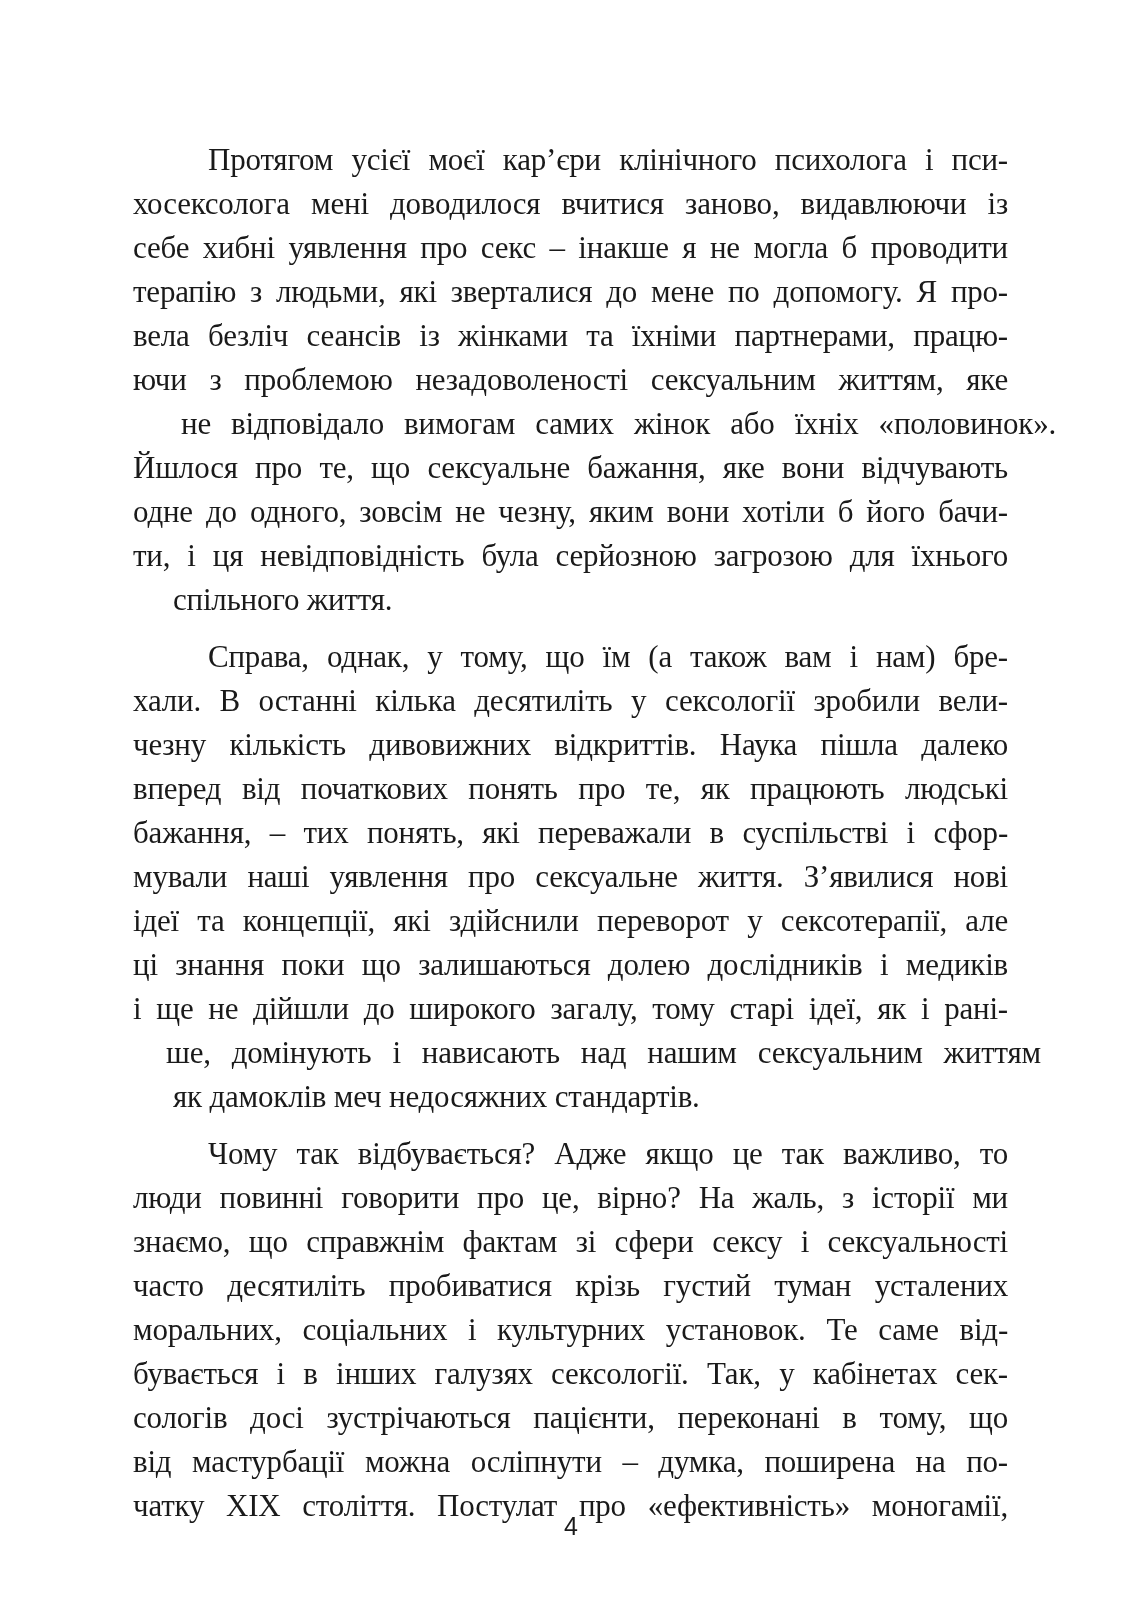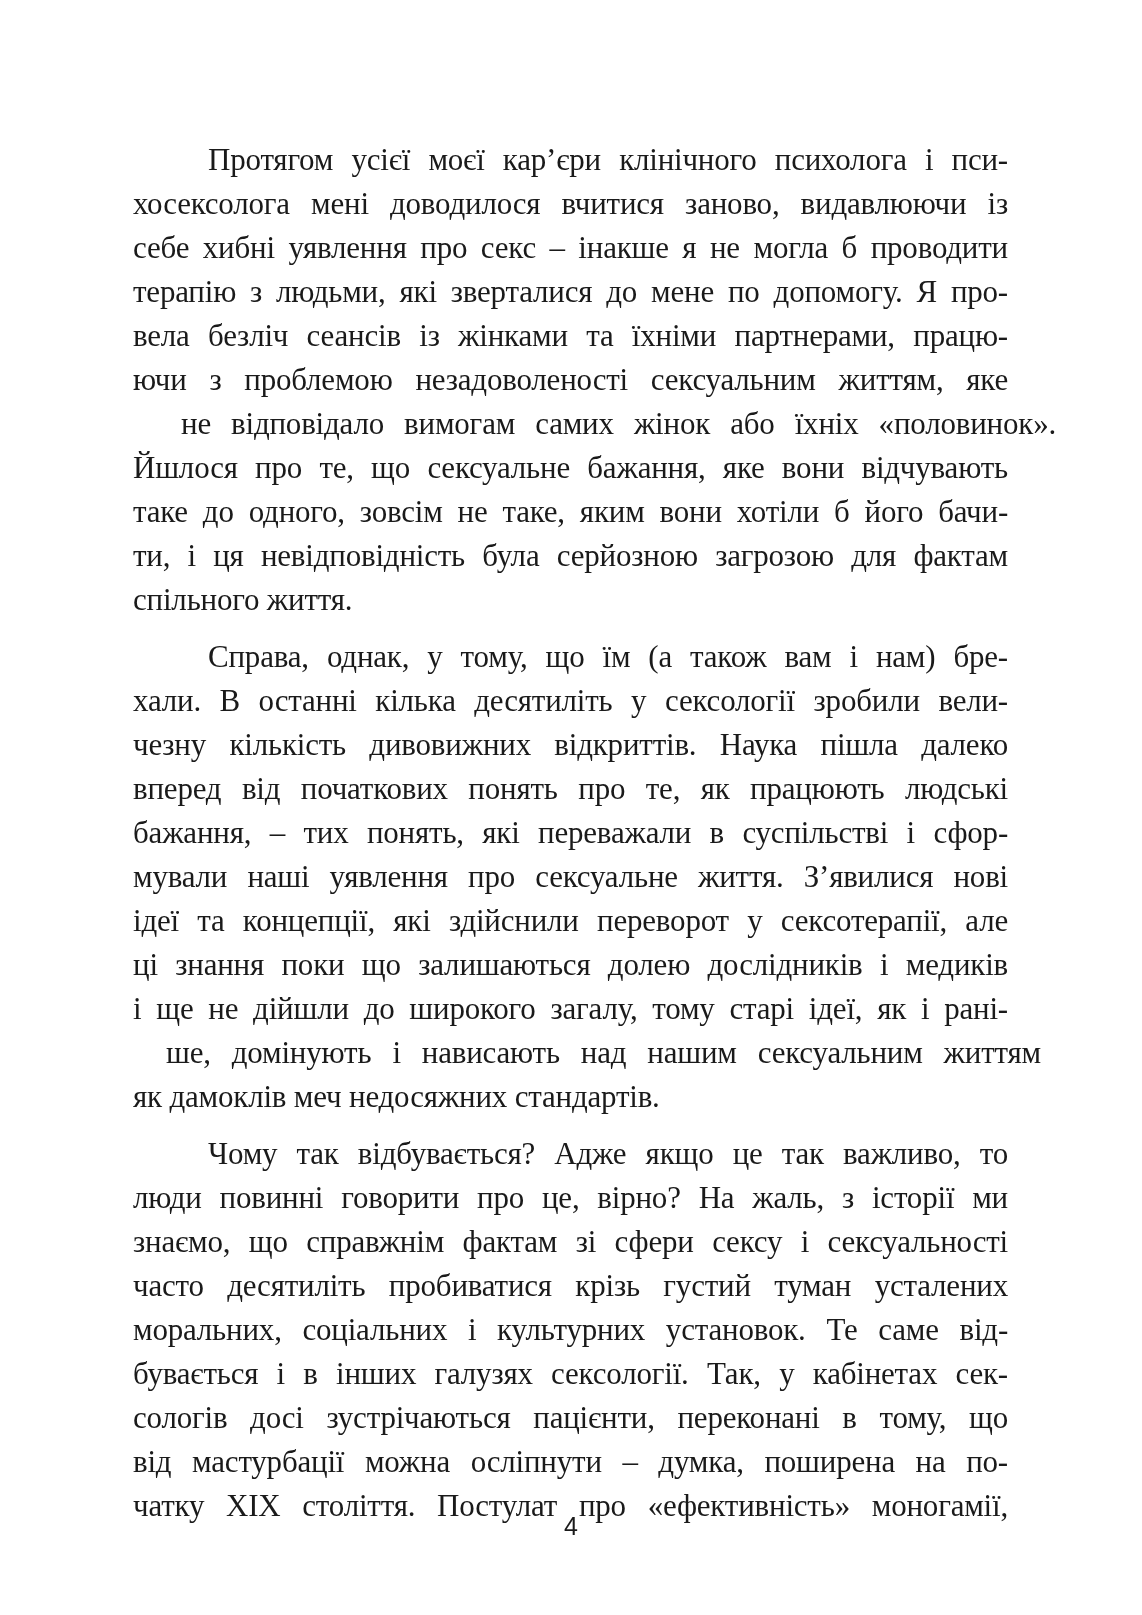--- a/index.html
+++ b/index.html
@@ -50,20 +50,21 @@
     text-align-last: left;
   }
   .line-inner {
     display: inline-block;
     width: 100%;
     text-align: justify;
     text-align-last: justify;
   }
   .line.last .line-inner {
     text-align-last: left;
+    margin-left: 40px;
   }
   .line.indent .line-inner {
     width: 100%;
   }
   .page-number {
     position: absolute;
     left: 0;
     width: 1142px;
     top: 1512px;
     text-align: center;
@@ -80,22 +81,22 @@
 
     <p class="paragraph">
       <span class="line indent"><span class="line-inner" style="width: 800px; white-space: normal;">Протягом усієї моєї кар’єри клінічного психолога і пси-</span></span>
       <span class="line"><span class="line-inner" style="width: 875px; white-space: normal;">хосексолога мені доводилося вчитися заново, видавлюючи із</span></span>
       <span class="line"><span class="line-inner" style="width: 875px; white-space: normal;">себе хибні уявлення про секс – інакше я не могла б проводити</span></span>
       <span class="line"><span class="line-inner" style="width: 875px; white-space: normal;">терапію з людьми, які зверталися до мене по допомогу. Я про-</span></span>
       <span class="line"><span class="line-inner" style="width: 875px; white-space: normal;">вела безліч сеансів із жінками та їхніми партнерами, працю-</span></span>
       <span class="line"><span class="line-inner" style="width: 875px; white-space: normal;">ючи з проблемою незадоволеності сексуальним життям, яке</span></span>
       <span class="line"><span class="line-inner" style="width: 875px; white-space: normal; margin-left: 48px;">не відповідало вимогам самих жінок або їхніх «половинок».</span></span>
       <span class="line"><span class="line-inner" style="width: 875px; white-space: normal;">Йшлося про те, що сексуальне бажання, яке вони відчувають</span></span>
-      <span class="line"><span class="line-inner" style="width: 875px; white-space: normal;">таке до одного, зовсім не таке, яким вони хотіли б його бачи-</span></span>
-      <span class="line"><span class="line-inner" style="width: 875px; white-space: normal;">ти, і ця невідповідність була серйозною загрозою для фактам</span></span>
+      <span class="line"><span class="line-inner" style="width: 875px; white-space: normal;">одне до одного, зовсім не чезну, яким вони хотіли б його бачи-</span></span>
+      <span class="line"><span class="line-inner" style="width: 875px; white-space: normal;">ти, і ця невідповідність була серйозною загрозою для їхнього</span></span>
       <span class="line last"><span class="line-inner" style="width: auto;">спільного життя.</span></span>
     </p>
 
     <p class="paragraph">
       <span class="line indent"><span class="line-inner" style="width: 800px; white-space: normal;">Справа, однак, у тому, що їм (а також вам і нам) бре-</span></span>
       <span class="line"><span class="line-inner" style="width: 875px; white-space: normal;">хали. В останні кілька десятиліть у сексології зробили вели-</span></span>
       <span class="line"><span class="line-inner" style="width: 875px; white-space: normal;">чезну кількість дивовижних відкриттів. Наука пішла далеко</span></span>
       <span class="line"><span class="line-inner" style="width: 875px; white-space: normal;">вперед від початкових понять про те, як працюють людські</span></span>
       <span class="line"><span class="line-inner" style="width: 875px; white-space: normal;">бажання, – тих понять, які переважали в суспільстві і сфор-</span></span>
       <span class="line"><span class="line-inner" style="width: 875px; white-space: normal;">мували наші уявлення про сексуальне життя. З’явилися нові</span></span>

